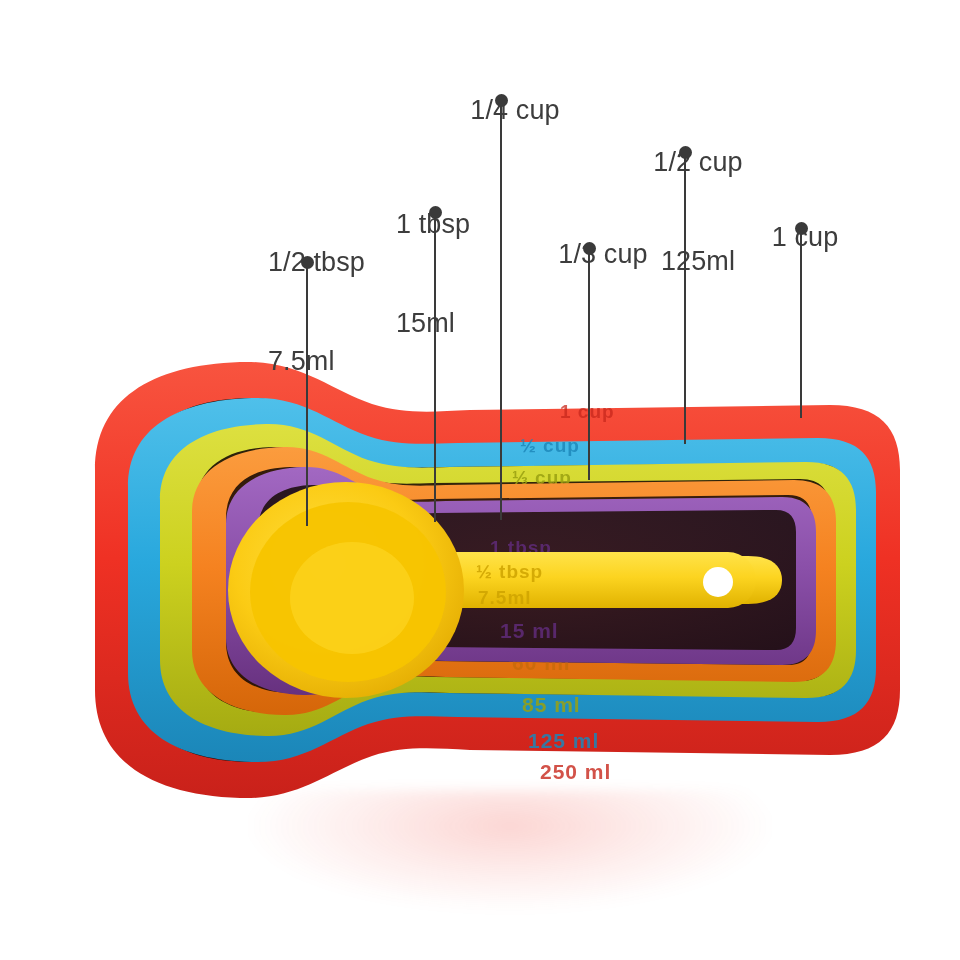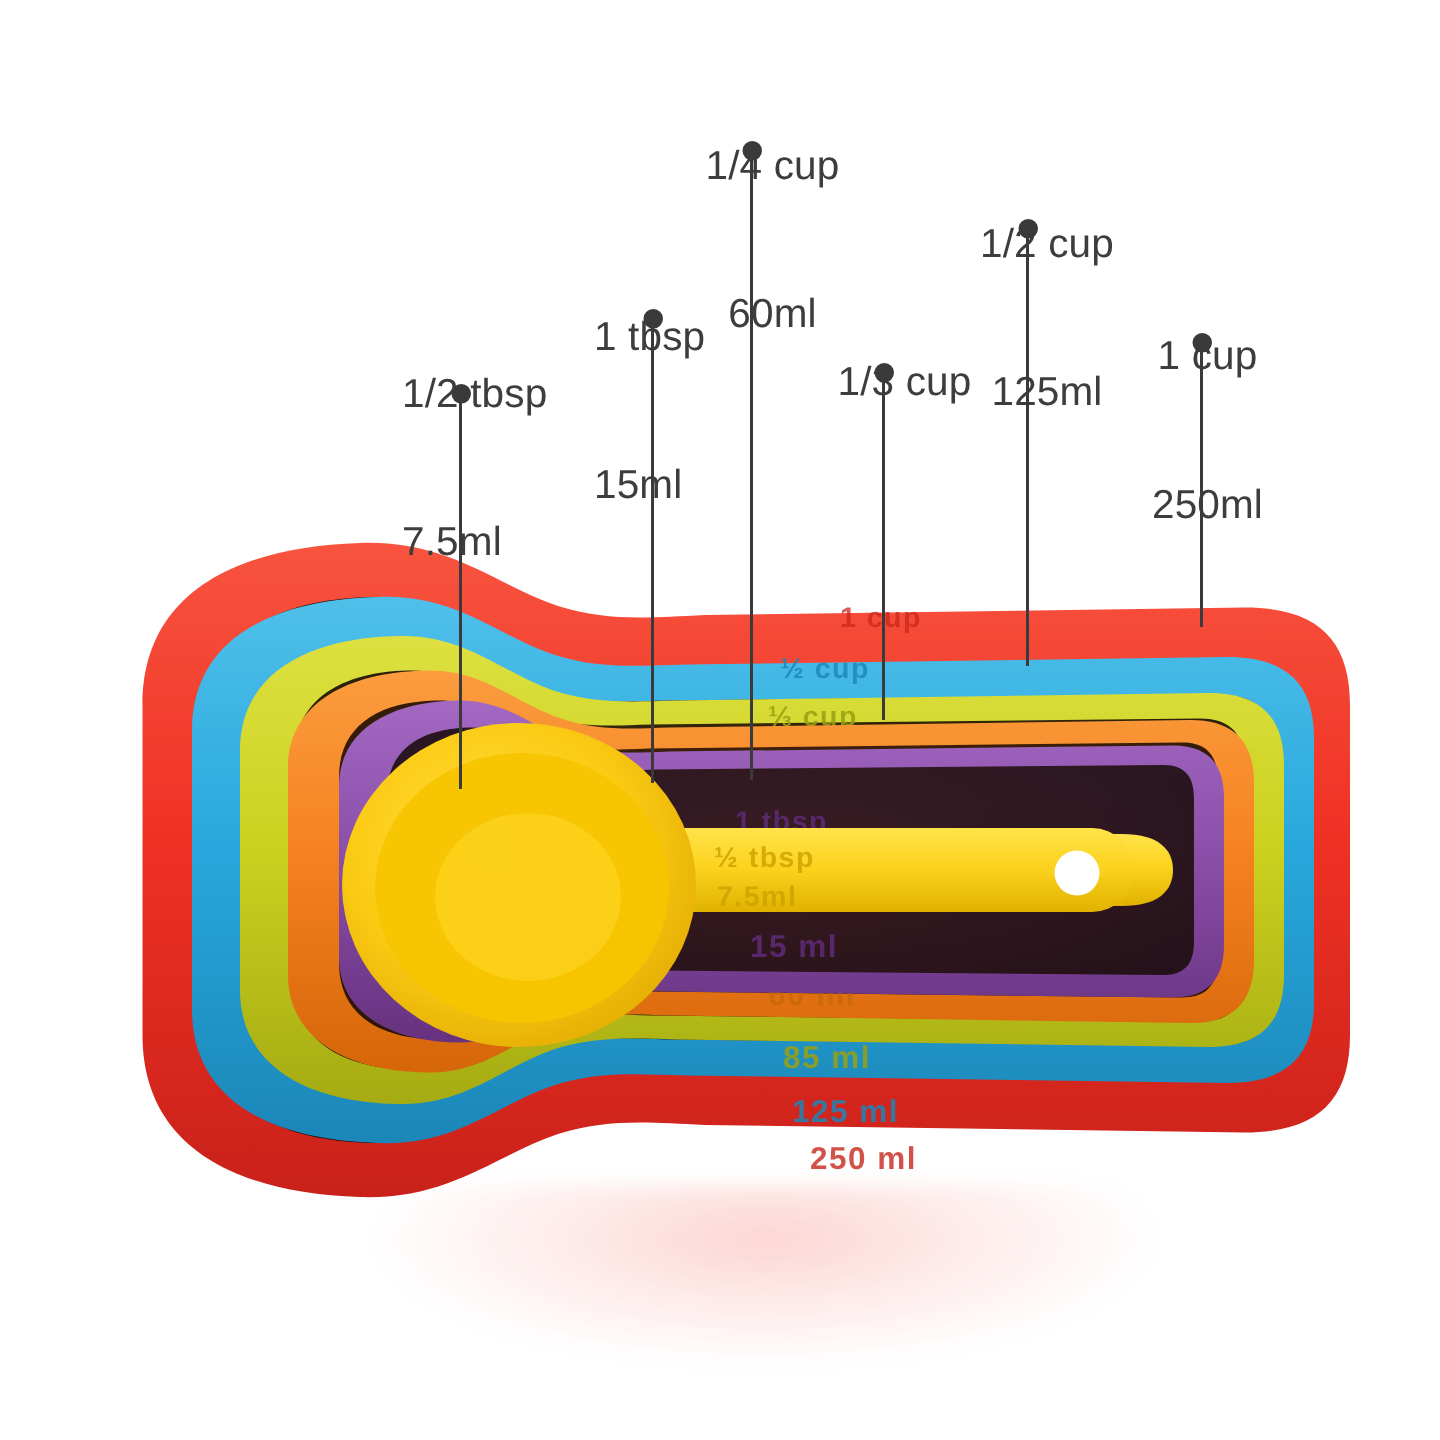--- a/index.html
+++ b/index.html
@@ -325,21 +325,20 @@
   <div class="callout left" style="left:396px; top:142px;">
     <span class="l1">1 tbsp</span>
     <span class="l2">15ml</span>
   </div>
   <div class="leader" style="left:434px; top:212px; height:310px;">
     <span class="dot"></span>
   </div>
 
   <div class="callout center" style="left:440px; top:28px; width:150px;">
     <span class="l1">1/4 cup</span>
-    <span class="l2">60ml</span>
   </div>
   <div class="leader" style="left:500px; top:100px; height:420px;">
     <span class="dot"></span>
   </div>
 
   <div class="callout center" style="left:528px; top:172px; width:150px;">
     <span class="l1">1/3 cup</span>
   </div>
   <div class="leader" style="left:588px; top:248px; height:232px;">
     <span class="dot"></span>
@@ -348,19 +347,18 @@
   <div class="callout center" style="left:618px; top:80px; width:160px;">
     <span class="l1">1/2 cup</span>
     <span class="l2">125ml</span>
   </div>
   <div class="leader" style="left:684px; top:152px; height:292px;">
     <span class="dot"></span>
   </div>
 
   <div class="callout center" style="left:730px; top:155px; width:150px;">
     <span class="l1">1 cup</span>
-    <span class="l2">250ml</span>
   </div>
   <div class="leader" style="left:800px; top:228px; height:190px;">
     <span class="dot"></span>
   </div>
 
 </div>
 
 </body></html>

